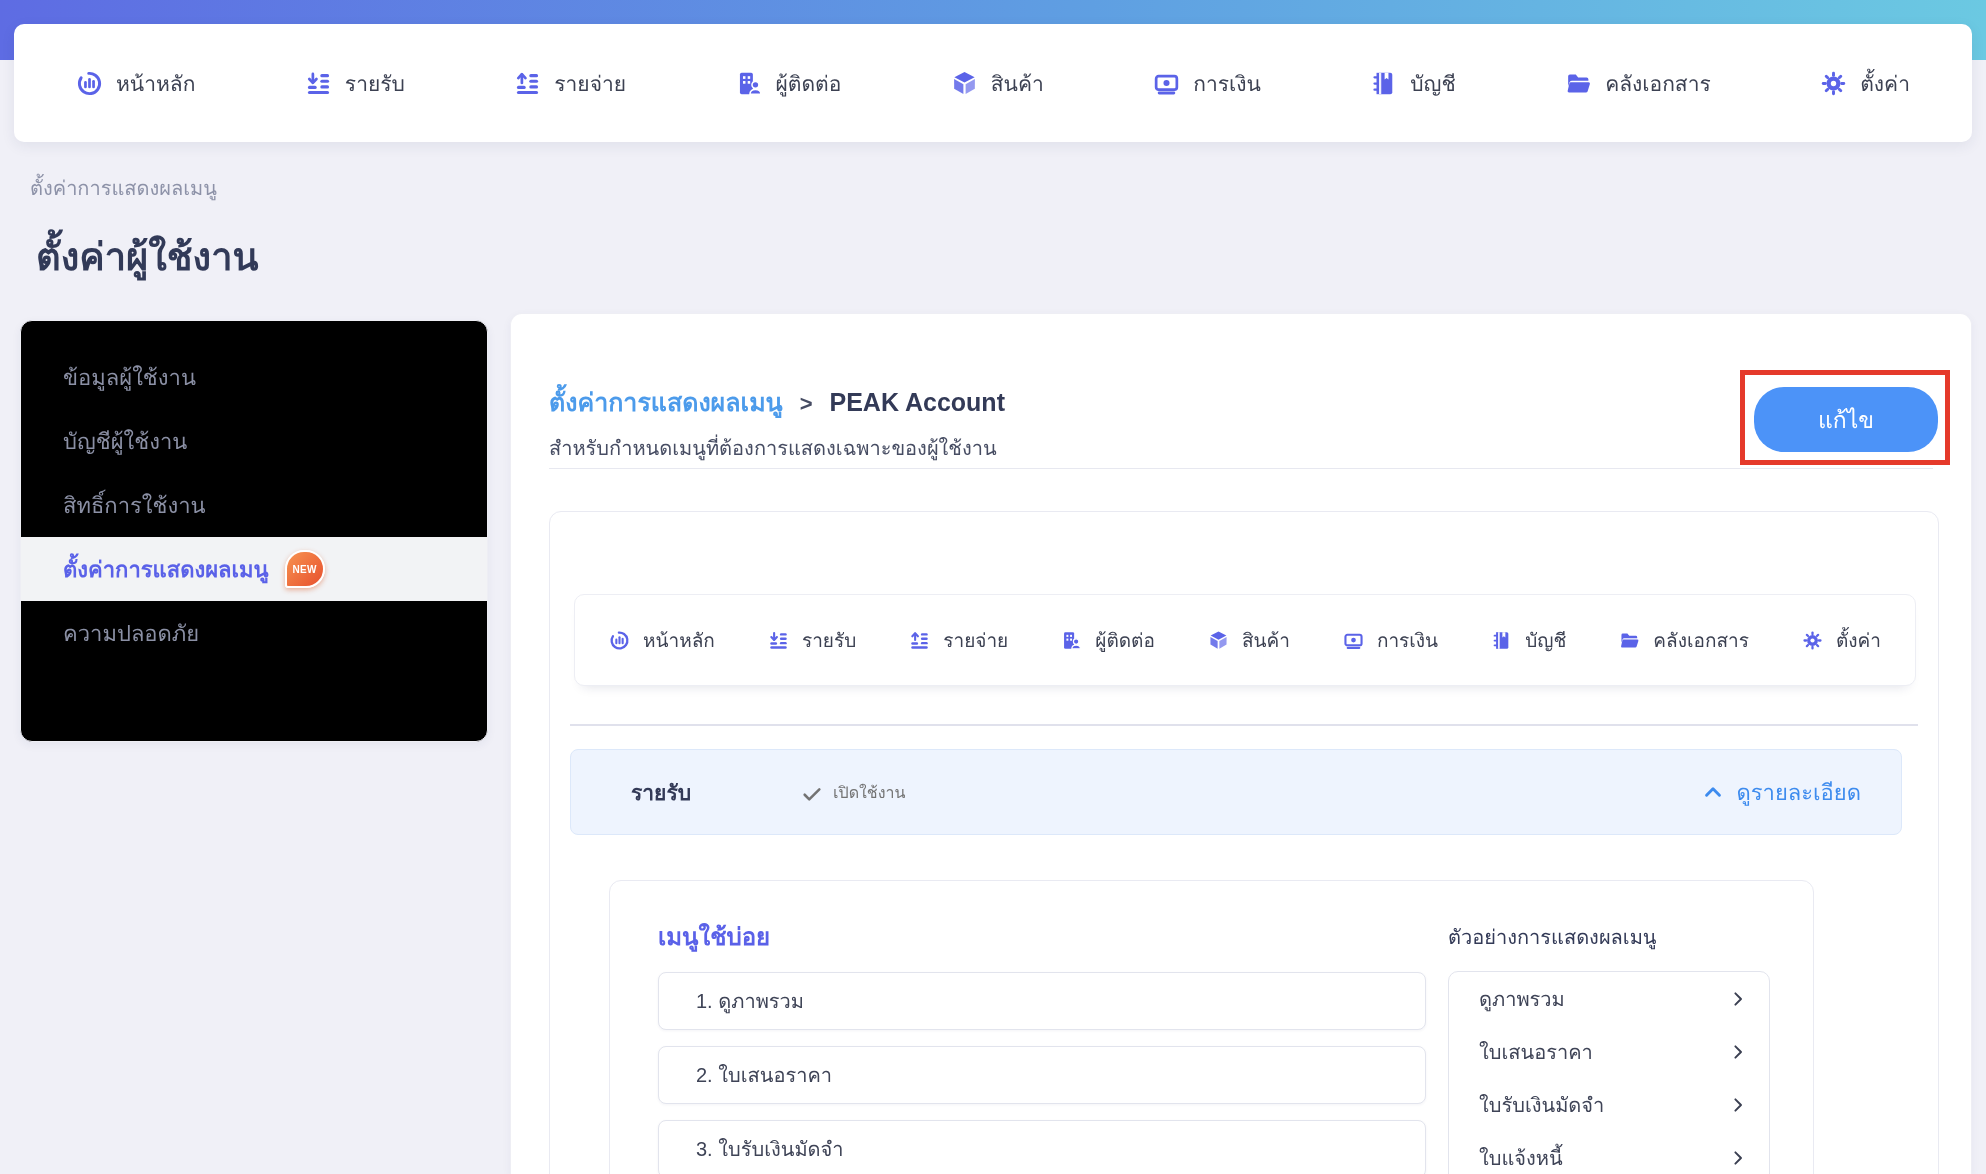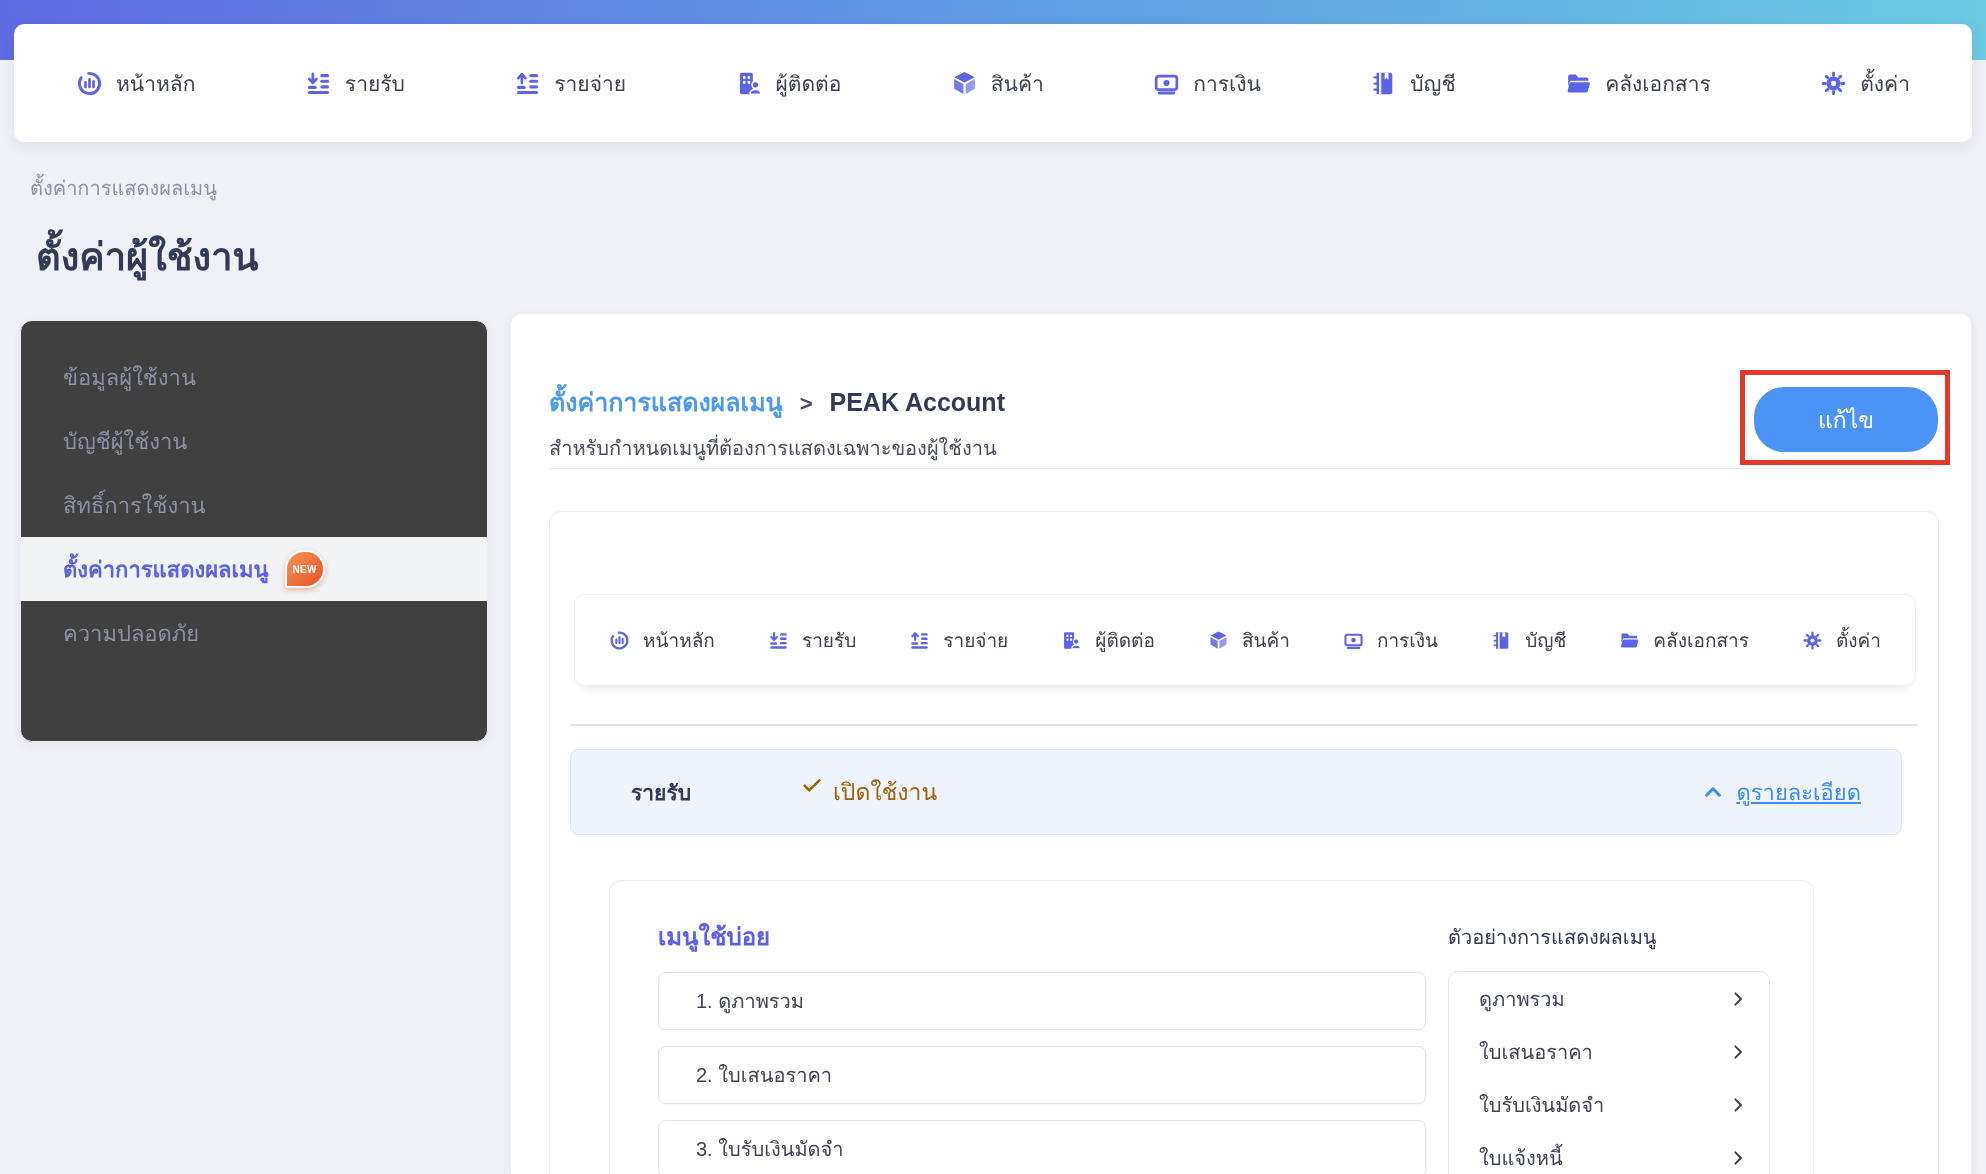--- a/index.html
+++ b/index.html
@@ -17,21 +17,21 @@
     background:#fff; border-radius:10px; box-shadow:0 4px 14px rgba(40,45,95,.08);
     display:flex; align-items:center; justify-content:space-between; padding:0 62px; }
   .nav-item { display:flex; align-items:center; gap:13px; cursor:pointer; }
   .nav-item .ic { width:27px; height:27px; color:#5B63E8; flex:0 0 auto; display:block; }
   .nav-item .lb { font-size:21px; font-weight:500; color:#3C4152; white-space:nowrap; }
   
   .breadcrumb { position:absolute; left:30px; top:172px; font-size:20px; color:#8D92A8; }
   .page-title { position:absolute; left:36px; top:226px; font-size:38px; font-weight:bold; color:#323A58; }
   
   .sidebar { position:absolute; left:20px; top:320px; width:468px; height:422px;
-    background:#404040; border-radius:12px; border:1px solid #EEEEF4;
+    background:#000000; border-radius:12px; border:1px solid #EEEEF4;
     box-shadow:0 3px 10px rgba(40,45,95,.06); padding-top:24px; }
   .side-item { height:64px; display:flex; align-items:center; padding-left:42px;
     font-size:22px; color:#8B90A5; cursor:pointer; }
   .side-item.active { background:#F2F3F5; color:#5A61E8; font-weight:bold; }
   .new-badge { margin-left:16px; width:40px; height:38px;
     background:linear-gradient(135deg,#F79350 0%,#E7502E 100%);
     border-radius:19px 19px 19px 3px; border:2px solid #fff;
     box-shadow:0 2px 5px rgba(220,90,40,.45);
     display:flex; align-items:center; justify-content:center;
     color:#fff; font-size:10px; font-weight:bold; letter-spacing:.3px; }
@@ -61,25 +61,25 @@
     box-shadow:0 8px 12px -8px rgba(30,35,80,.15);
     display:flex; align-items:center; justify-content:space-between; padding:0 34px; }
   .mini-nav .ic { width:21px; height:21px; }
   .mini-nav .lb { font-size:19px; }
   .section-divider { position:absolute; left:20px; right:20px; top:212px; height:1.5px; background:#E0E1EC; }
   
   .blue-row { position:absolute; left:20px; top:237px; width:1332px; height:86px;
     background:#EEF4FE; border:1px solid #DCE8FA; border-radius:8px;
     display:flex; align-items:center; }
   .blue-row .row-name { margin-left:60px; font-size:21px; font-weight:600; color:#333A57; }
-  .blue-row .status { margin-left:110px; display:flex; align-items:flex-start; gap:10px;
-    color:#a16207; font-size:23px; }
+  .blue-row .status { margin-left:110px; display:flex; align-items:flex-end; gap:10px;
+    color:#737373; font-size:16px; }
   .blue-row .status .ic { width:22px; height:22px; }
   .blue-row .detail { position:absolute; right:40px; display:flex; align-items:center; gap:12px;
-    color:#3D8BEE; font-size:22px; cursor:pointer;text-decoration:underline; }
+    color:#3D8BEE; font-size:22px; cursor:pointer; }
   .blue-row .detail .ic { width:22px; height:22px; }
   
   .sub-card { position:absolute; left:59px; top:368px; width:1205px; height:380px;
     background:#fff; border:1.5px solid #E9EAF2; border-radius:12px; }
   .freq-col { position:absolute; left:48px; top:36px; width:768px; }
   .freq-title { font-size:24px; font-weight:bold; color:#5A61E8; }
   .freq-box { margin-top:16px; width:768px; height:58px; background:#fff;
     border:1px solid #E2E4ED; border-radius:8px; box-shadow:0 1px 3px rgba(40,45,95,.05);
     display:flex; align-items:center; padding-left:37px; font-size:20px; color:#3F4457; }
   .freq-box:first-of-type { margin-top:22px; }

